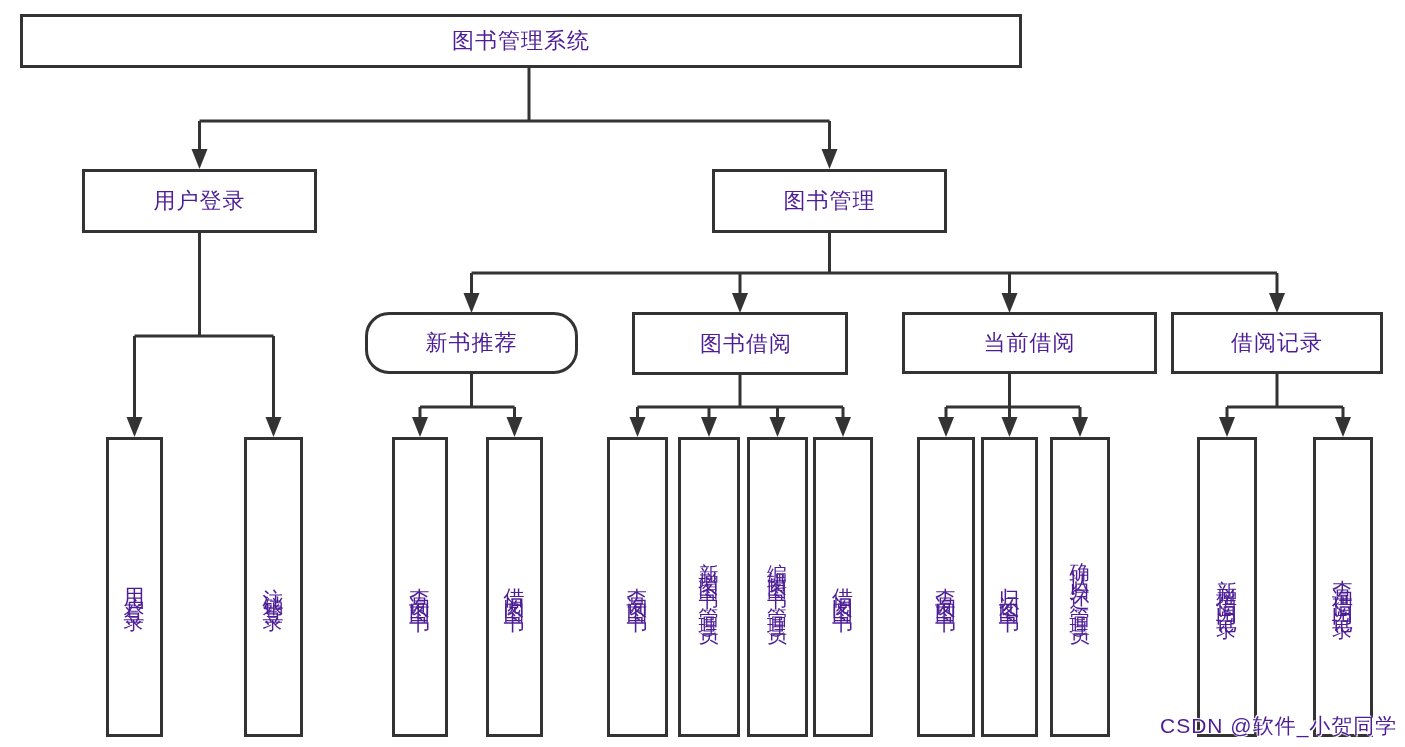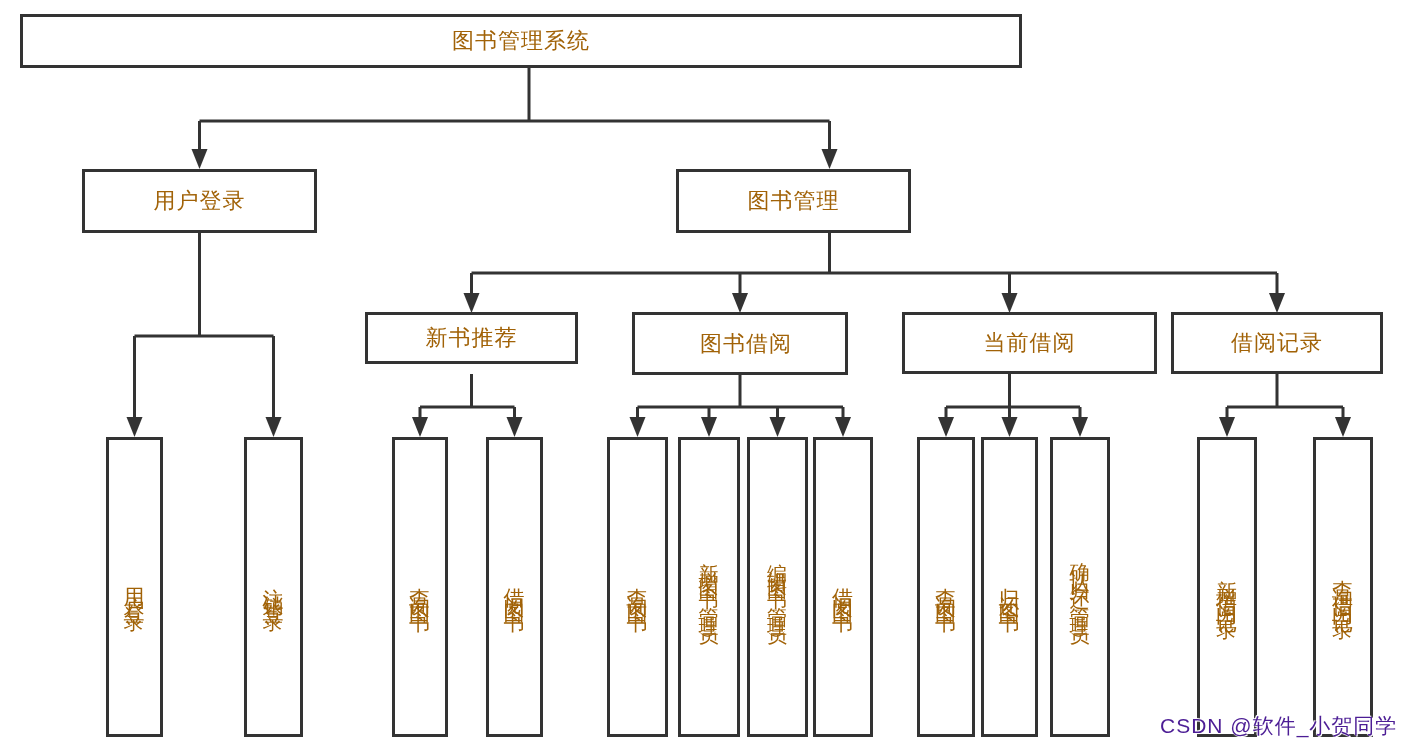--- a/index.html
+++ b/index.html
@@ -1,20 +1,20 @@
 <!DOCTYPE html>
 <html lang="zh"><head>
 <meta charset="utf-8">
 <style>
   html,body{margin:0;padding:0;background:#fff;}
   body{font-family:"Liberation Sans","DejaVu Sans",sans-serif;}
   .canvas{position:relative;width:1405px;height:747px;background:#ffffff;overflow:hidden;}
   .connectors{position:absolute;left:0;top:0;width:1405px;height:747px;}
   .node{position:absolute;box-sizing:border-box;background:#ffffff;border:3px solid #333333;
-        display:flex;align-items:center;justify-content:center;color:#a16207;}
+        display:flex;align-items:center;justify-content:center;color:#4c1d95;}
   .hbox{font-size:22px;letter-spacing:1px;}
   .vbox{writing-mode:vertical-rl;text-orientation:mixed;font-size:21px;letter-spacing:8px;
         display:flex;align-items:center;justify-content:center;line-height:1;}
   .vbox.tight{letter-spacing:9px;font-size:20px;}
   .watermark{position:absolute;left:1160px;top:712px;font-size:21px;color:#4c1d95;
         letter-spacing:1px;white-space:nowrap;z-index:5;
         text-shadow:0 0 2px #ffffff,1px 1px 0 #ffffff,-1px -1px 0 #ffffff;}
 </style>
 </head>
 <body>
@@ -48,23 +48,23 @@
       <polygon points="1001.5,417 1017.5,417 1009.5,437"></polygon>
       <polygon points="1072,417 1088,417 1080,437"></polygon>
       <polygon points="1219,417 1235,417 1227,437"></polygon>
       <polygon points="1335,417 1351,417 1343,437"></polygon>
     </g>
   </svg>
 
   <div class="node hbox" style="left:20px;top:14px;width:1002px;height:54px;">图书管理系统</div>
 
   <div class="node hbox" style="left:82px;top:169px;width:235px;height:64px;">用户登录</div>
-  <div class="node hbox" style="left:676px;top:169px;width:235px;height:64px;text-align:center;">图书管理</div>
+  <div class="node hbox" style="left:712px;top:169px;width:235px;height:64px;text-align:center;">图书管理</div>
 
-  <div class="node hbox" style="left:365px;top:312px;width:213px;height:52px;">新书推荐</div>
+  <div class="node hbox" style="left:365px;top:312px;width:213px;height:62px;border-radius:24px;">新书推荐</div>
   <div class="node hbox" style="left:632px;top:312px;width:216px;height:63px;padding-left:12px;">图书借阅</div>
   <div class="node hbox" style="left:902px;top:312px;width:255px;height:62px;">当前借阅</div>
   <div class="node hbox" style="left:1171px;top:312px;width:212px;height:62px;">借阅记录</div>
 
   <div class="node vbox" style="left:106px;top:437px;width:57px;height:300px;">用户登录</div>
   <div class="node vbox" style="left:244px;top:437px;width:59px;height:300px;">注销登录</div>
 
   <div class="node vbox" style="left:392px;top:437px;width:56px;height:300px;">查询图书</div>
   <div class="node vbox" style="left:486px;top:437px;width:57px;height:300px;">借阅图书</div>
 

